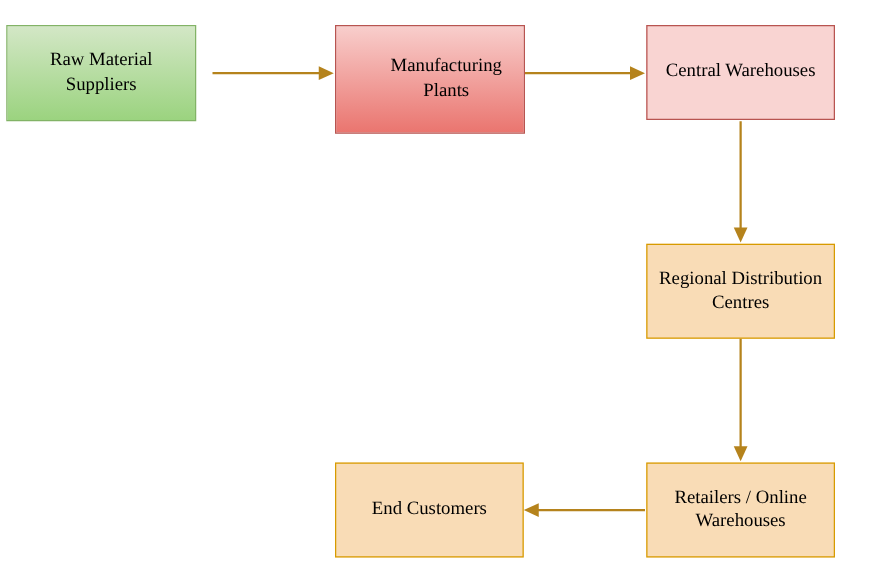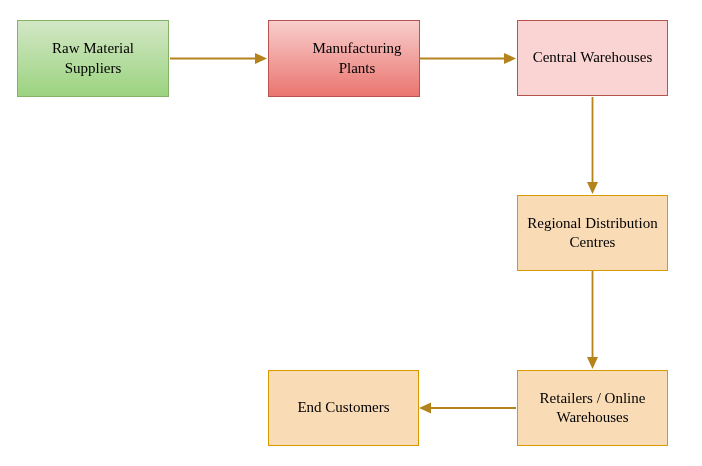--- a/index.html
+++ b/index.html
@@ -21,26 +21,26 @@
     display: flex;
     align-items: center;
     justify-content: center;
     text-align: center;
     font-size: 15px;
     line-height: 1.3;
     color: #000000;
     padding: 4px 8px;
   }
   #node-raw-material-suppliers {
-    left: 17px; top: 20px; width: 152px; height: 77px;
+    left: 5px; top: 20px; width: 152px; height: 77px;
     background: linear-gradient(180deg, #d3e7c6 0%, #9bd37f 100%);
     border: 1.5px solid #82b366;
   }
   #node-manufacturing-plants {
-    left: 268px; top: 20px; width: 152px; height: 77px;
+    left: 268px; top: 20px; width: 152px; height: 87px;
     background: linear-gradient(180deg, #f8cecc 0%, #ea756f 100%);
     border: 1.5px solid #b85450;
     padding-left: 34px;
   }
   #node-central-warehouses {
     left: 517px; top: 20px; width: 151px; height: 76px;
     background: #f9d4d2;
     border: 1.5px solid #b85450;
     align-items: center;
   }

